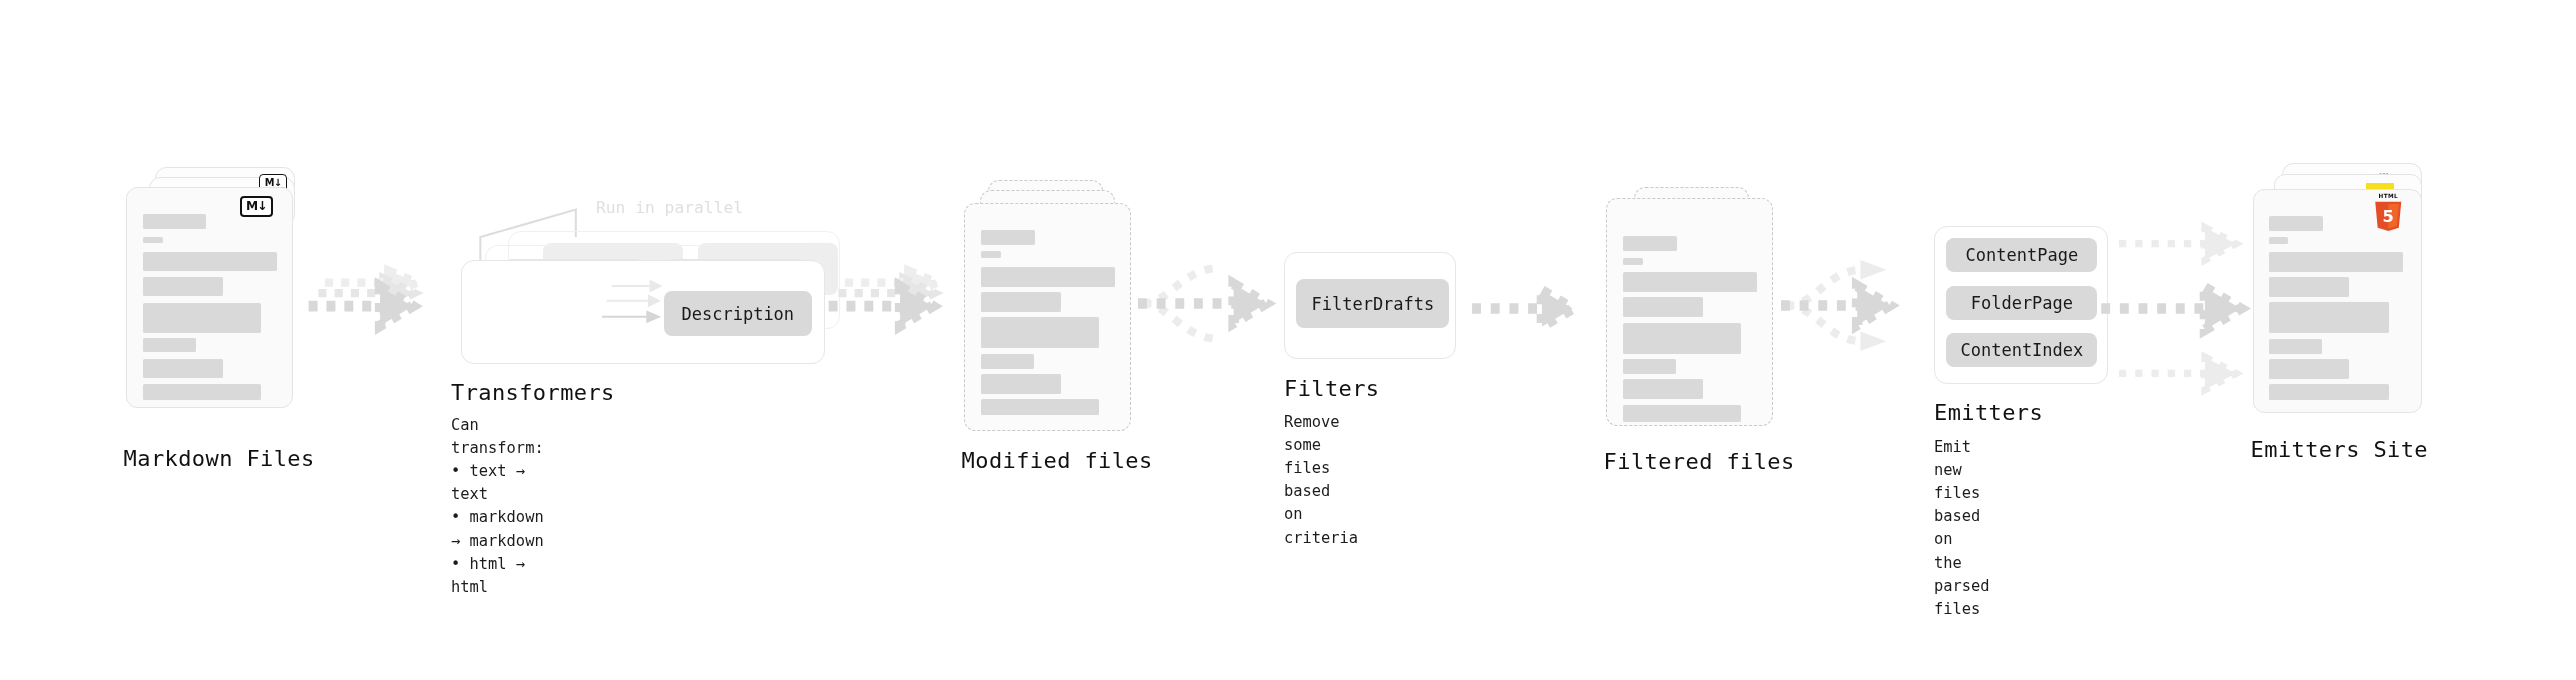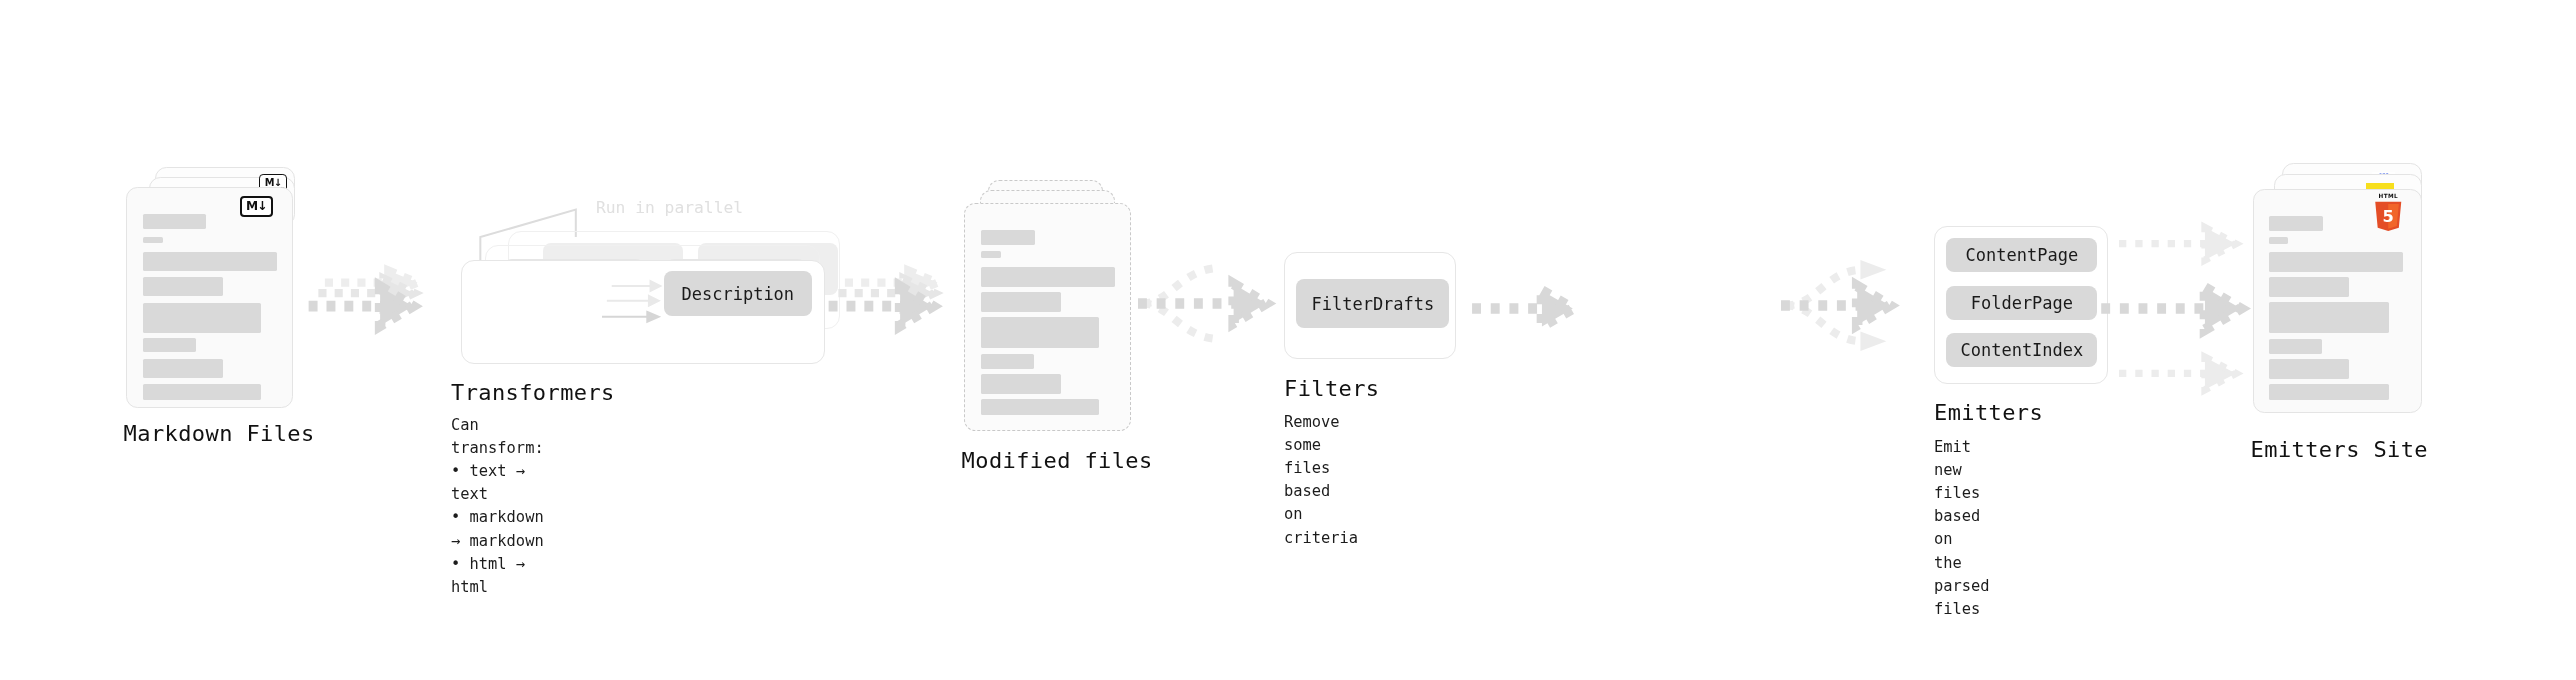--- a/index.html
+++ b/index.html
@@ -94,21 +94,21 @@
         <div class="bar" style="left:16.3px; top:49px; width:19.5px; height:6.5px;"></div>
         <div class="bar" style="left:16.3px; top:64px; width:134px; height:19.5px;"></div>
         <div class="bar" style="left:16.3px; top:89px; width:80px; height:19.5px;"></div>
         <div class="bar" style="left:16.3px; top:115px; width:118px; height:30px;"></div>
         <div class="bar" style="left:16.3px; top:150px; width:53px; height:14.6px;"></div>
         <div class="bar" style="left:16.3px; top:171px; width:80px; height:19.5px;"></div>
         <div class="bar" style="left:16.3px; top:196px; width:118px; height:16.3px;"></div>
       </div>
       <div class="badge md-badge" style="left:114px; top:29px;">M↓</div>
     </div>
-    <div class="title" style="left:-2.4px; top:254px;text-align:right;">Markdown Files</div>
+    <div class="title" style="left:-2.4px; top:279px;text-align:right;">Markdown Files</div>
   </div>
 
   <svg class="arrowsvg" style="left:307px; top:275px;" width="130" height="59" viewBox="0 0 160 72">
     <g stroke="#ededed" stroke-width="10" stroke-dasharray="10 10" fill="#ededed">
       <line x1="22" y1="9" x2="102" y2="9"></line>
         <polygon points="100,-6 136,9 100,24"></polygon>
     </g>
     <g stroke="#e6e6e6" stroke-width="10" stroke-dasharray="10 10" fill="#e6e6e6">
       <line x1="14" y1="22" x2="96" y2="22"></line>
         <polygon points="94,4 132,22 94,40"></polygon>
@@ -141,21 +141,21 @@
           <line x1="12" y1="12" x2="62" y2="12"></line>
             <polygon points="60,6 72,12 60,18"></polygon>
           <line x1="6" y1="30" x2="60" y2="30"></line>
             <polygon points="58,24 70,30 58,36"></polygon>
         </g>
         <g stroke="#d6d6d6" stroke-width="2.5" fill="#d6d6d6">
           <line x1="0" y1="50" x2="58" y2="50"></line>
             <polygon points="56,44 70,50 56,56"></polygon>
         </g>
       </svg>
-      <div class="chip" style="left:202px; top:10px; width:148px; height:45px;">Description</div>
+      <div class="chip" style="left:202px; top:30px; width:148px; height:45px;">Description</div>
     </div>
 
     <div class="title" style="left:0px; top:185px;">Transformers</div>
     <div class="subtitle" style="left:0px; top:219px;">Can transform:
   • text → text
   • markdown → markdown
   • html → html</div>
   </div>
 
   <svg class="arrowsvg" style="left:827px; top:275px;" width="130" height="59" viewBox="0 0 160 72">
@@ -209,20 +209,36 @@
 on criteria</div>
   </div>
 
   <svg class="arrowsvg" style="left:1472px; top:289px;" width="122" height="39" viewBox="0 0 150 48">
     <g stroke="#d8d8d8" stroke-width="13" stroke-dasharray="11 12" fill="#d8d8d8">
       <line x1="0" y1="24" x2="88" y2="24"></line>
       <polygon points="86,2 124,24 86,46"></polygon>
     </g>
   </svg>
 
+  <div class="node" style="left:1606px; top:187px;">
+    <div class="card-stack" style="width:171px;height:260px;">
+      <div class="card dashed" style="left:28px; top:0px; width:115px; height:36px;"></div>
+      <div class="card dashed" style="left:0px; top:11.4px; width:167px; height:228px;">
+        <div class="bar" style="left:16.3px; top:37px; width:54px; height:14.6px;"></div>
+        <div class="bar" style="left:16.3px; top:59px; width:19.5px; height:6.5px;"></div>
+        <div class="bar" style="left:16.3px; top:73px; width:134px; height:19.5px;"></div>
+        <div class="bar" style="left:16.3px; top:98px; width:80px; height:19.5px;"></div>
+        <div class="bar" style="left:16.3px; top:124px; width:118px; height:31px;"></div>
+        <div class="bar" style="left:16.3px; top:160px; width:53px; height:14.6px;"></div>
+        <div class="bar" style="left:16.3px; top:180px; width:80px; height:19.5px;"></div>
+        <div class="bar" style="left:16.3px; top:206px; width:118px; height:16.3px;"></div>
+      </div>
+    </div>
+    <div class="title" style="left:-2.4px; top:262px;">Filtered files</div>
+  </div>
 
   <svg class="arrowsvg" style="left:1781px; top:260px;" width="154" height="91" viewBox="0 0 190 112">
     <path d="M 6 56 C 44 56 56 12 100 12" fill="none" stroke="#ececec" stroke-width="10" stroke-dasharray="10 12"></path>
     <path d="M 6 56 C 44 56 56 100 100 100" fill="none" stroke="#ececec" stroke-width="10" stroke-dasharray="10 12"></path>
     <g fill="#ececec">
         <polygon points="98,0 130,12 98,24"></polygon>
         <polygon points="98,88 130,100 98,112"></polygon>
       </g>
     <g stroke="#d8d8d8" stroke-width="13" stroke-dasharray="11 12" fill="#d8d8d8">
       <line x1="0" y1="56" x2="96" y2="56"></line>

